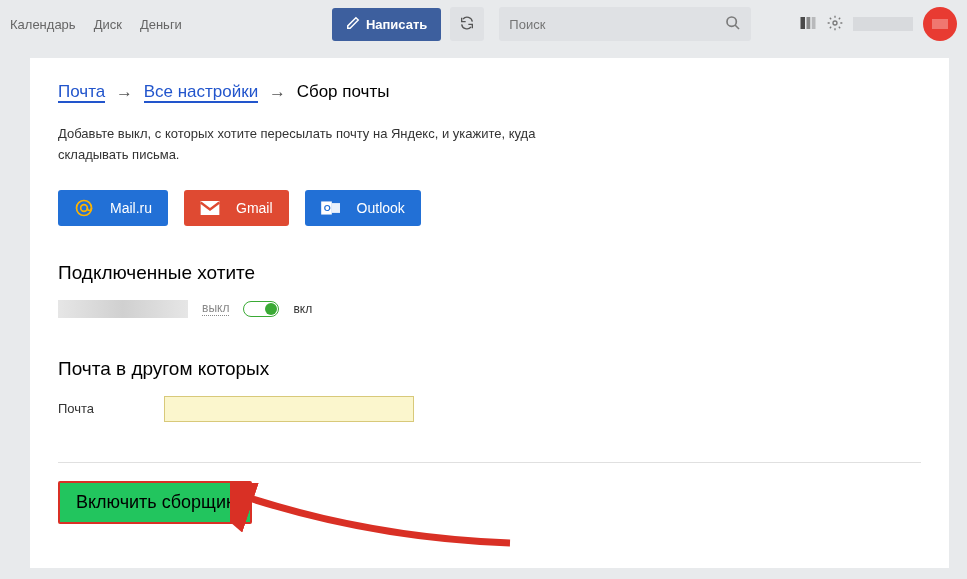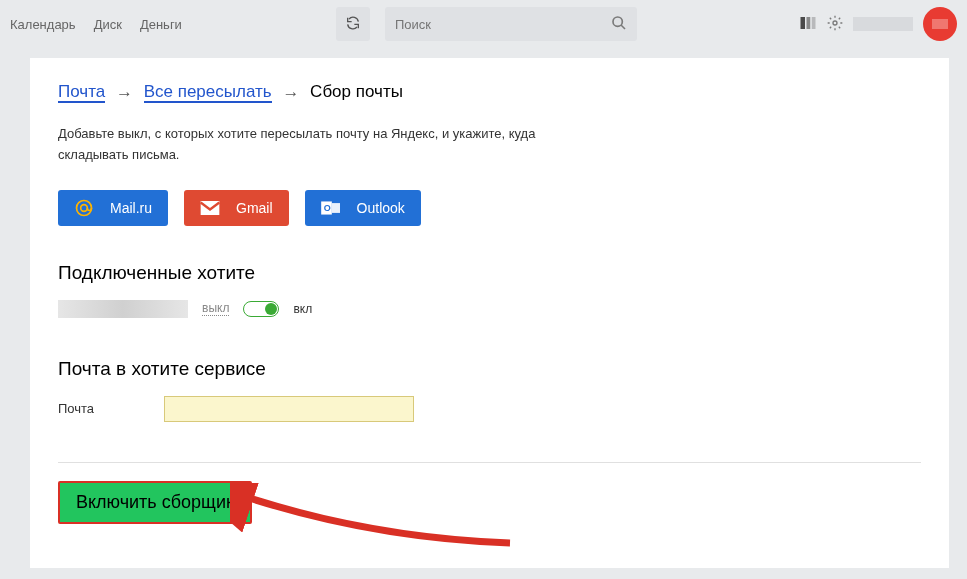--- a/index.html
+++ b/index.html
@@ -61,20 +61,29 @@
 </head>
 <body>
 
 <div class="topbar">
   <div class="topbar-left">
     <span class="topbar-link">Календарь</span>
     <span class="topbar-link">Диск</span>
     <span class="topbar-link">Деньги</span>
   </div>
   <div class="topbar-spacer1"></div>
+  <div class="compose-btn">
+    <span>
+      <svg width="14" height="14" viewBox="0 0 24 24" fill="none" stroke="#fff" stroke-width="2.5">
+          <path d="M3 21v-4L17 3l4 4L7 21H3z"></path>
+          <path d="M3 21h18" stroke-width="0"></path>
+        </svg>
+    </span>
+    <span>Написать</span>
+  </div>
   <div class="refresh-btn">
     <span>
       <svg width="16" height="16" viewBox="0 0 24 24" fill="none" stroke="#555" stroke-width="2">
           <path d="M4 4v6h6M20 20v-6h-6"></path>
           <path d="M20 10A8 8 0 0 0 6 6M4 14a8 8 0 0 0 14 4"></path>
         </svg>
     </span>
   </div>
   <div class="search-wrap">
     <input class="search-input" placeholder="Поиск" style="">
@@ -104,21 +113,21 @@
       <div class="avatar-inner"></div>
     </div>
   </div>
 </div>
 
 <div class="content-panel">
 
   <div class="breadcrumb">
     <a>Почта</a>
     <span class="sep">→</span>
-    <a>Все пересылать</a>
+    <a>Все настройки</a>
     <span class="sep">→</span>
     <span class="current">Сбор почты</span>
   </div>
 
   <div class="instruction">Добавьте выкл, с которых хотите пересылать почту на Яндекс, и укажите, куда складывать письма.</div>
 
   <div class="provider-buttons">
     <div class="provider-btn provider-mailru">
       <span class="provider-icon">
         <svg width="20" height="20" viewBox="0 0 24 24" fill="none" stroke="#ffb300" stroke-width="2">
@@ -154,21 +163,21 @@
   <div class="connected-row">
     <div class="connected-email-blur"></div>
     <span class="toggle-label">выкл</span>
     <div class="toggle-switch">
       <div class="toggle-knob"></div>
     </div>
     <span class="toggle-label on">вкл</span>
   </div>
 
   <div class="other-service">
-    <h2 class="section-title">Почта в хотите сервисе</h2>
+    <h2 class="section-title">Почта в другом которых</h2>
     <div class="form-row">
       <label class="form-label">Почта</label>
       <input class="form-input blurred" type="text" value="" style="">
     </div>
   </div>
 
   <div class="divider"></div>
 
   <div class="submit-row">
     <button class="submit-btn">Включить сборщик</button>

